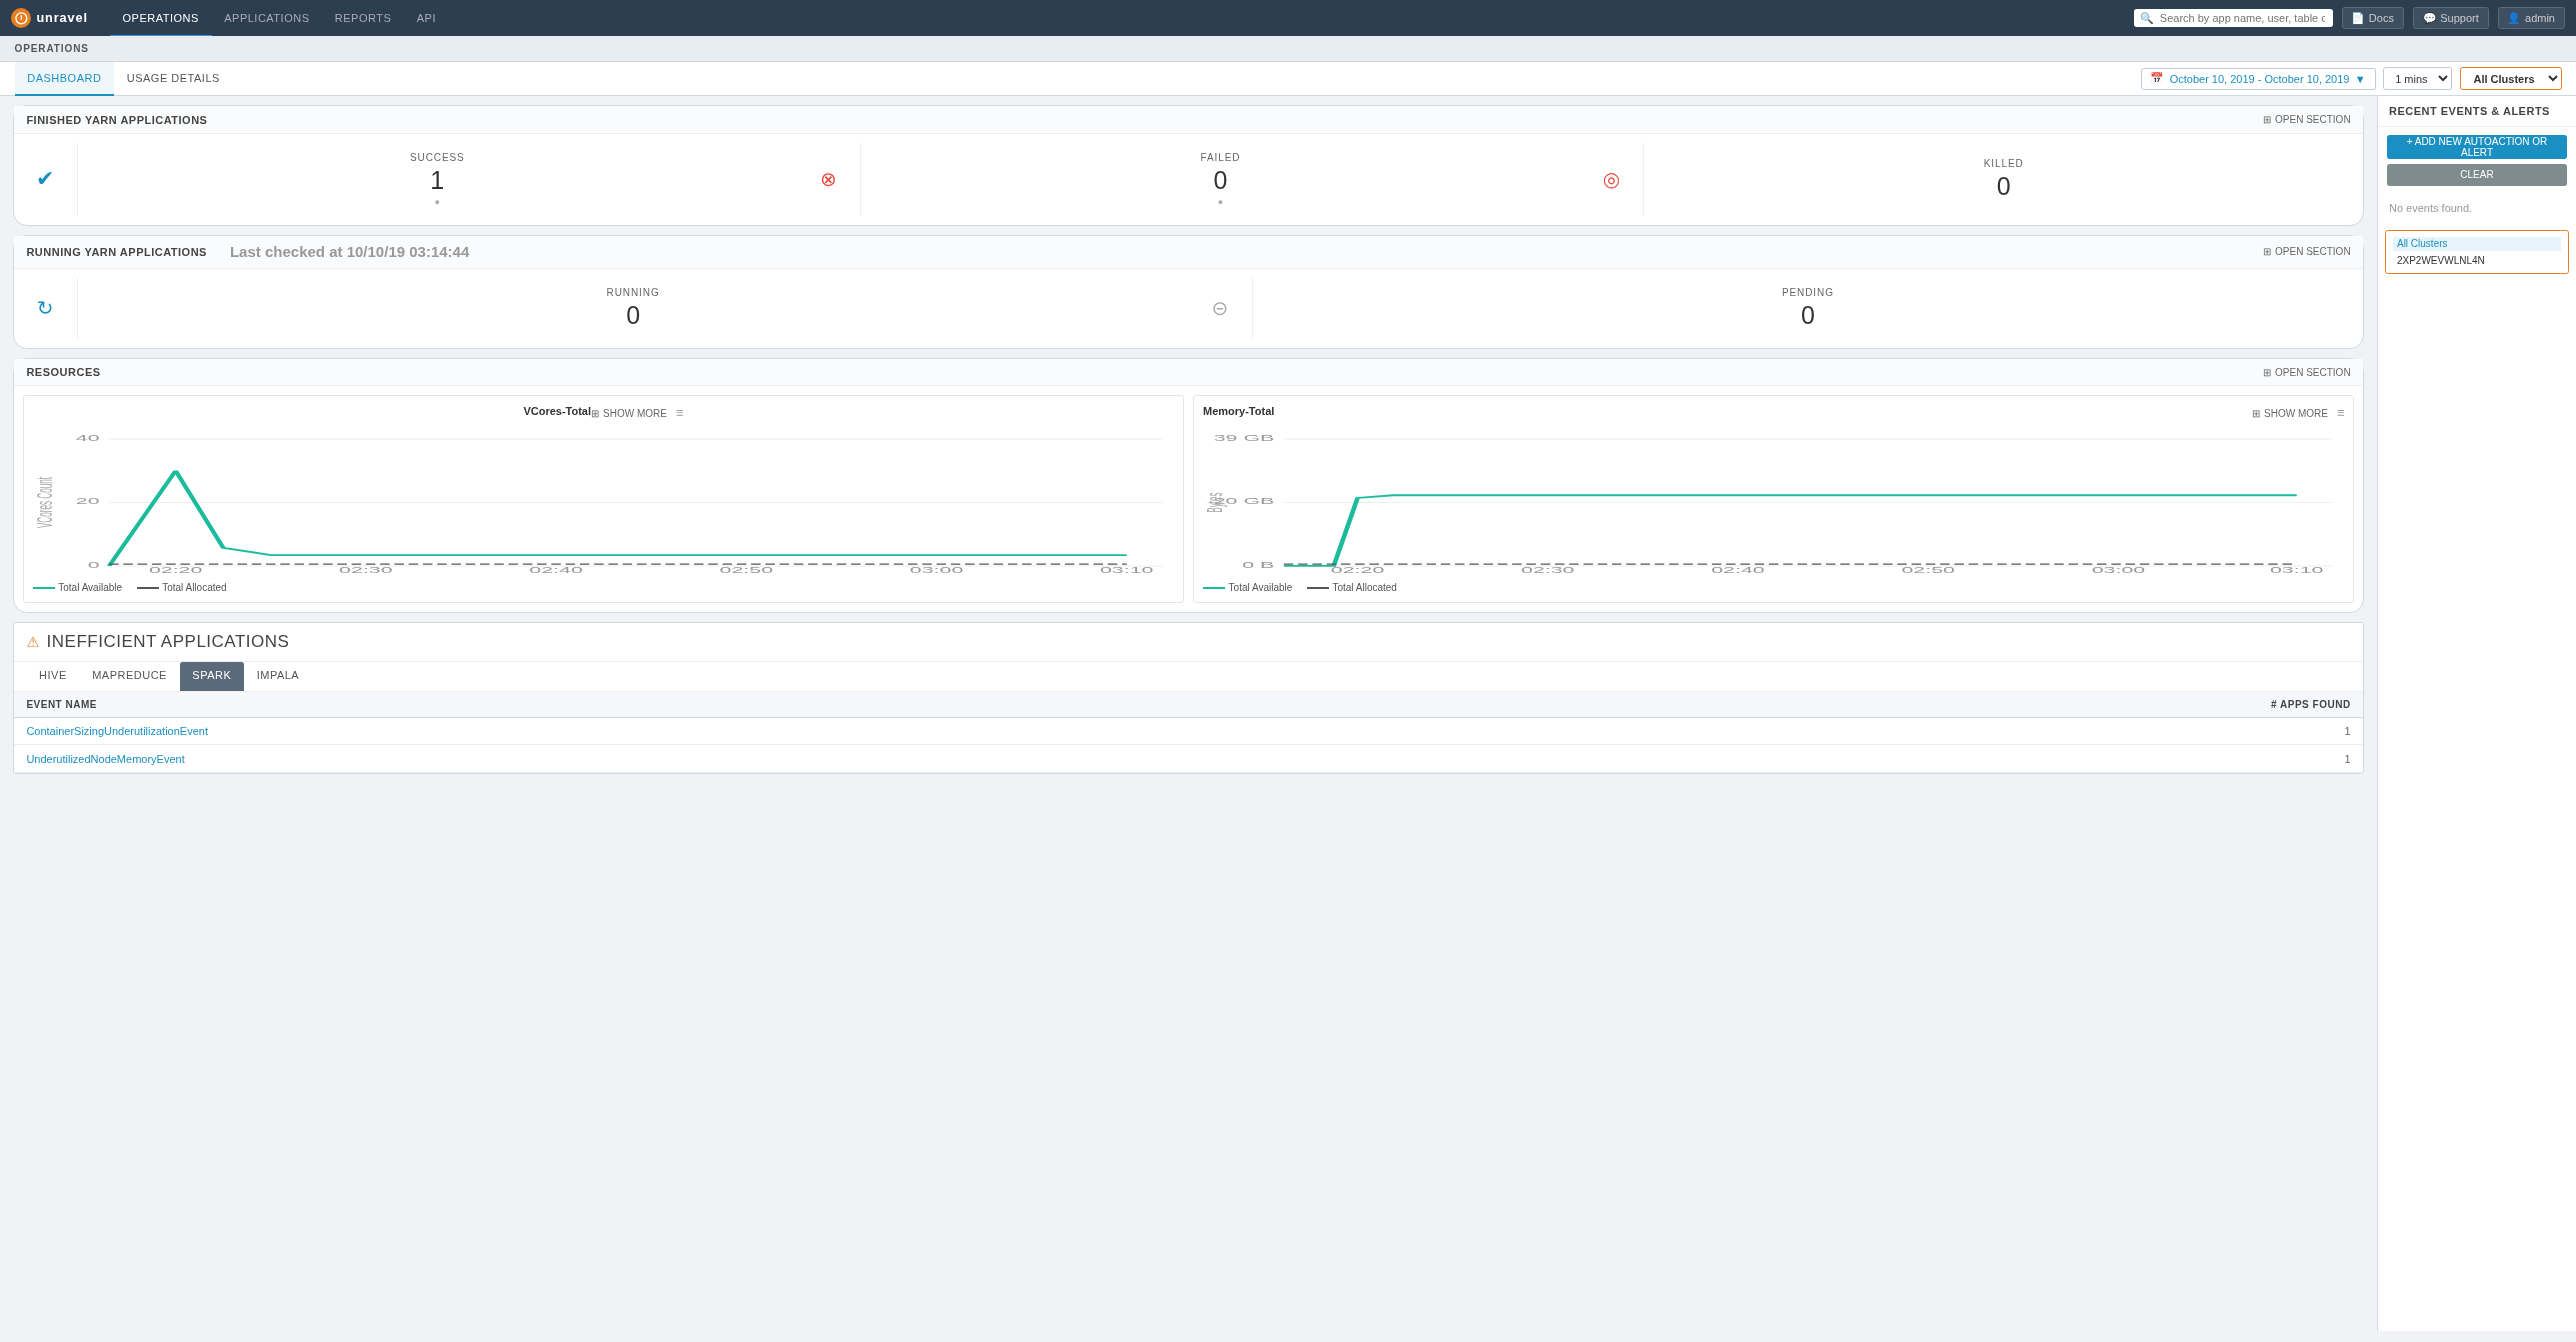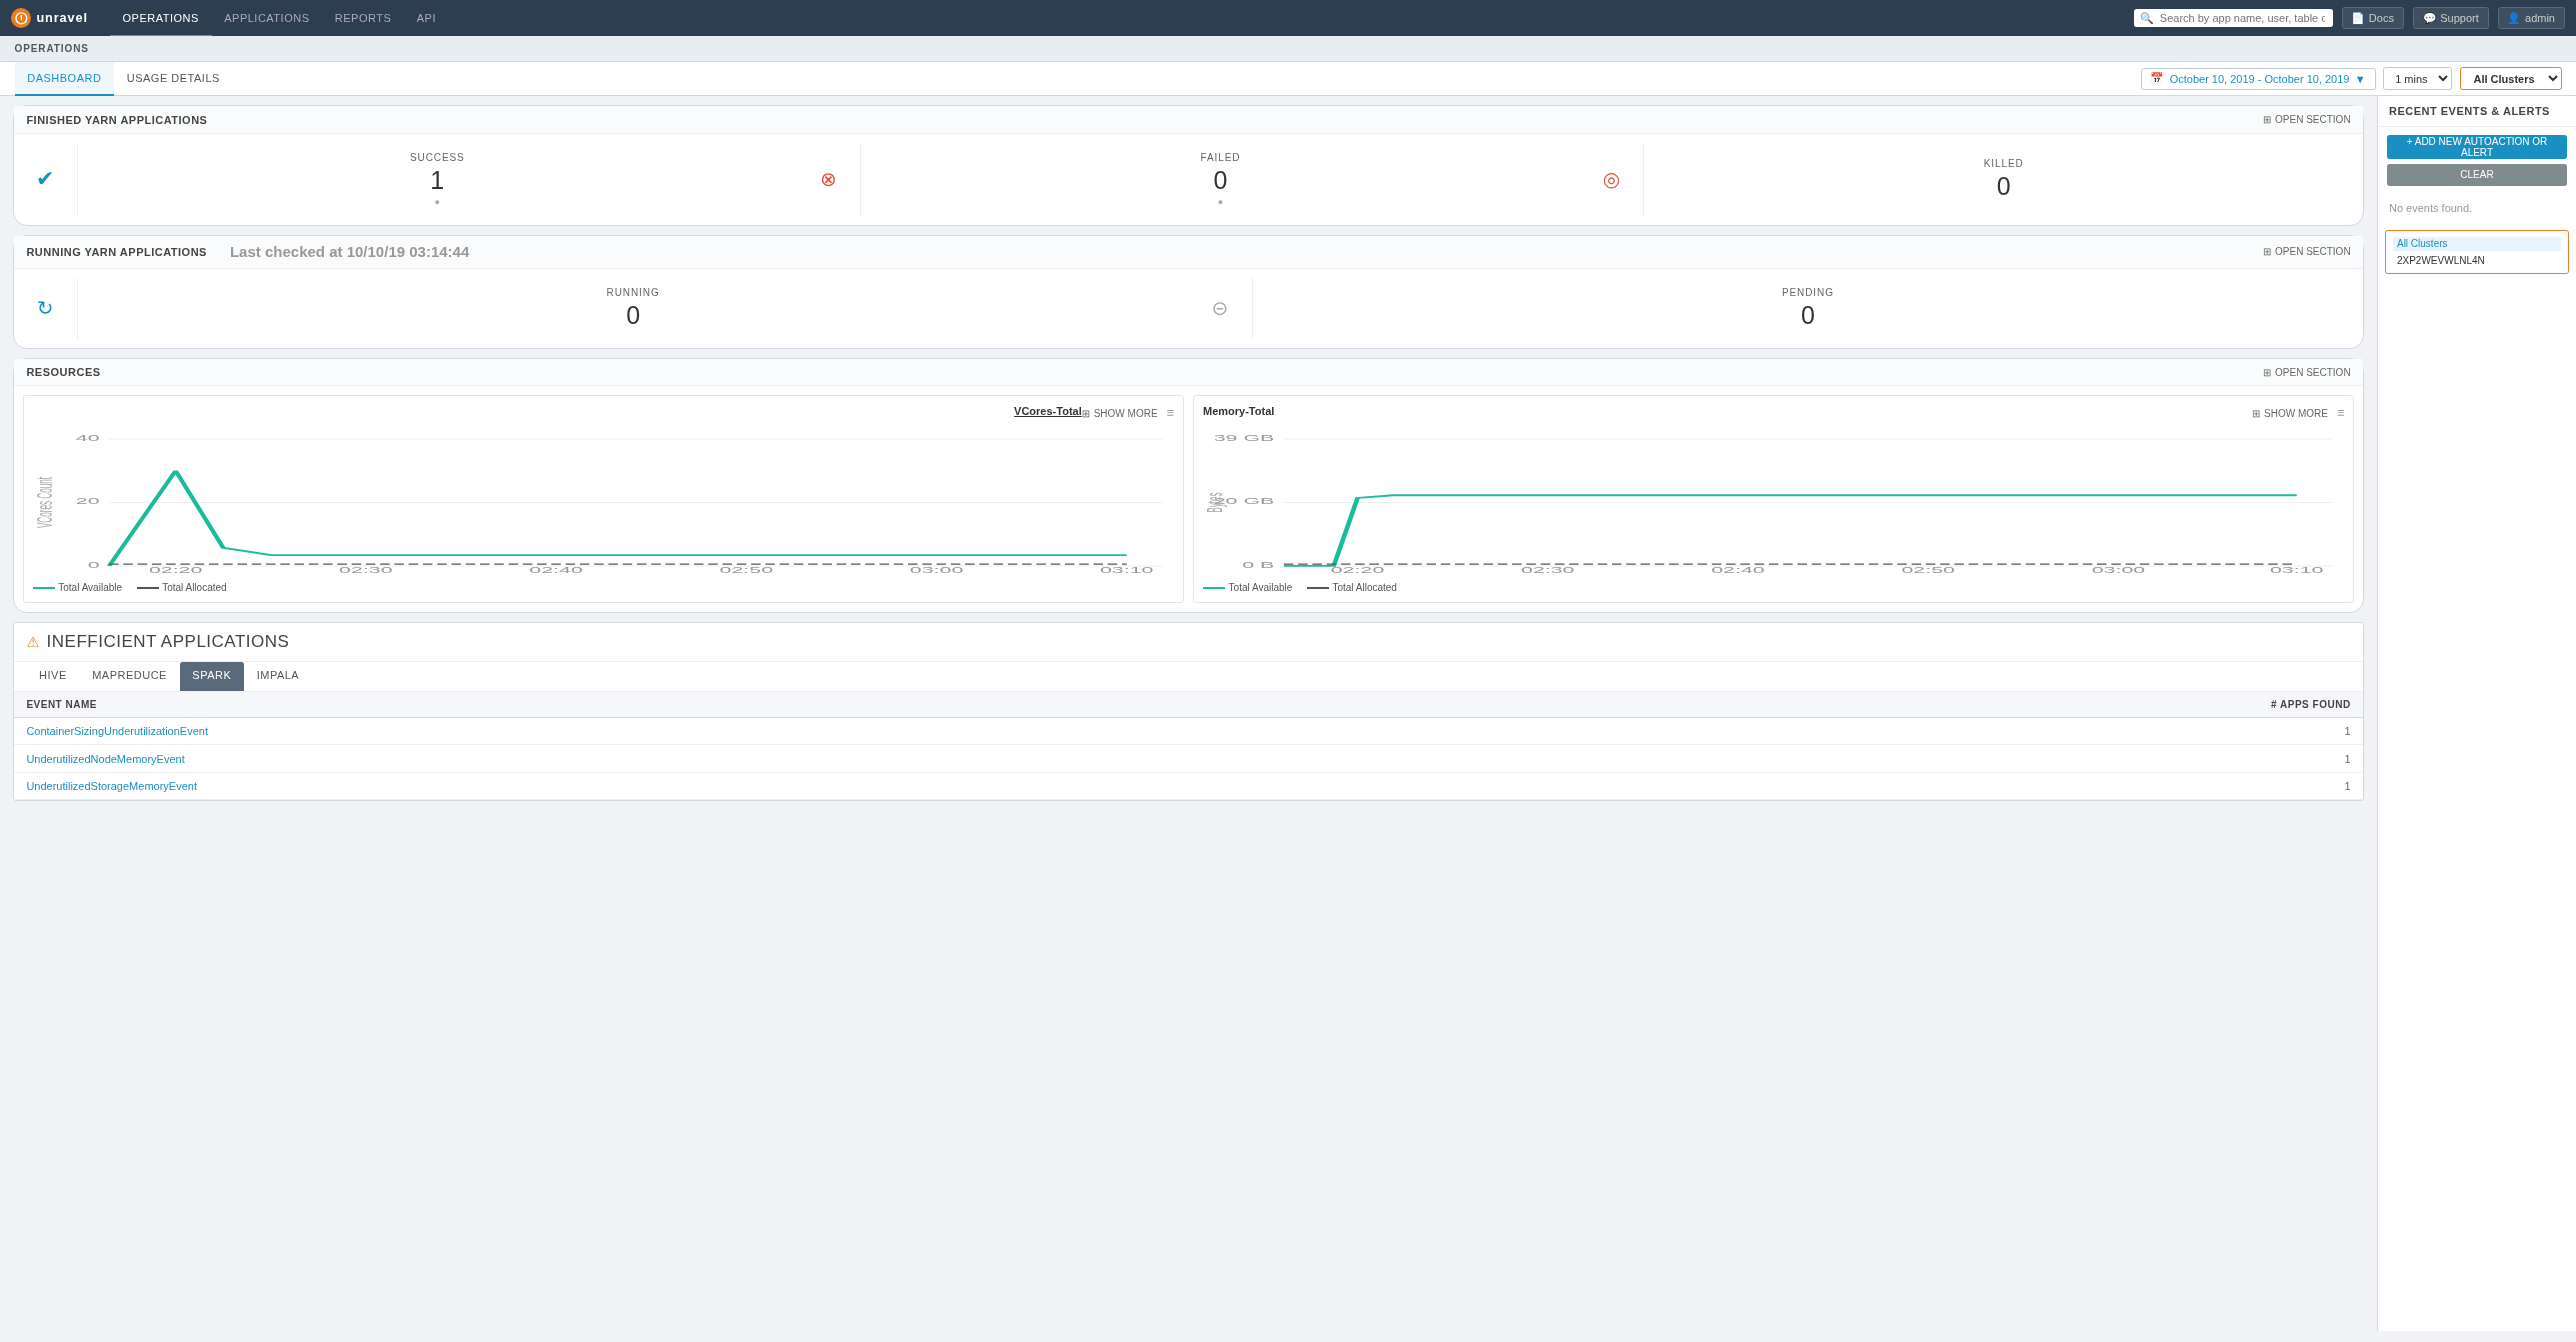--- a/index.html
+++ b/index.html
@@ -278,21 +278,21 @@
       <div class="section-header">
         <span class="section-title">RESOURCES</span>
         <div class="open-section-btn">
           <span>⊞</span>
           <span>OPEN SECTION</span>
         </div>
       </div>
       <div class="resources-row">
 
         <div class="chart-card">
-          <div style="display:flex; justify-content:flex-end; align-items:center;text-decoration:underline;">
+          <div style="display:flex; justify-content:center; align-items:center;">
             <span class="chart-title">VCores-Total</span>
             <div style="display:flex; align-items:center; gap:9px;">
               <div class="chart-show-more">
                 <span>⊞</span>
                 <span>SHOW MORE</span>
               </div>
               <span class="chart-hamburger">≡</span>
             </div>
           </div>
           <div class="chart-area">
@@ -404,24 +404,20 @@
           </thead>
           <tbody>
             <tr class="table-row">
               <td><a>ContainerSizingUnderutilizationEvent</a></td>
               <td class="right">1</td>
             </tr>
             <tr class="table-row">
               <td><a>UnderutilizedNodeMemoryEvent</a></td>
               <td class="right">1</td>
             </tr>
-            <tr class="table-row">
-              <td><a>UnderutilizedStorageMemoryEvent</a></td>
-              <td class="right">1</td>
-            </tr>
           </tbody>
         </table>
       </div>
     </div>
 
   </div>
 
   <div class="sidebar">
     <div class="sidebar-header">RECENT EVENTS &amp; ALERTS</div>
     <div class="sidebar-actions">

